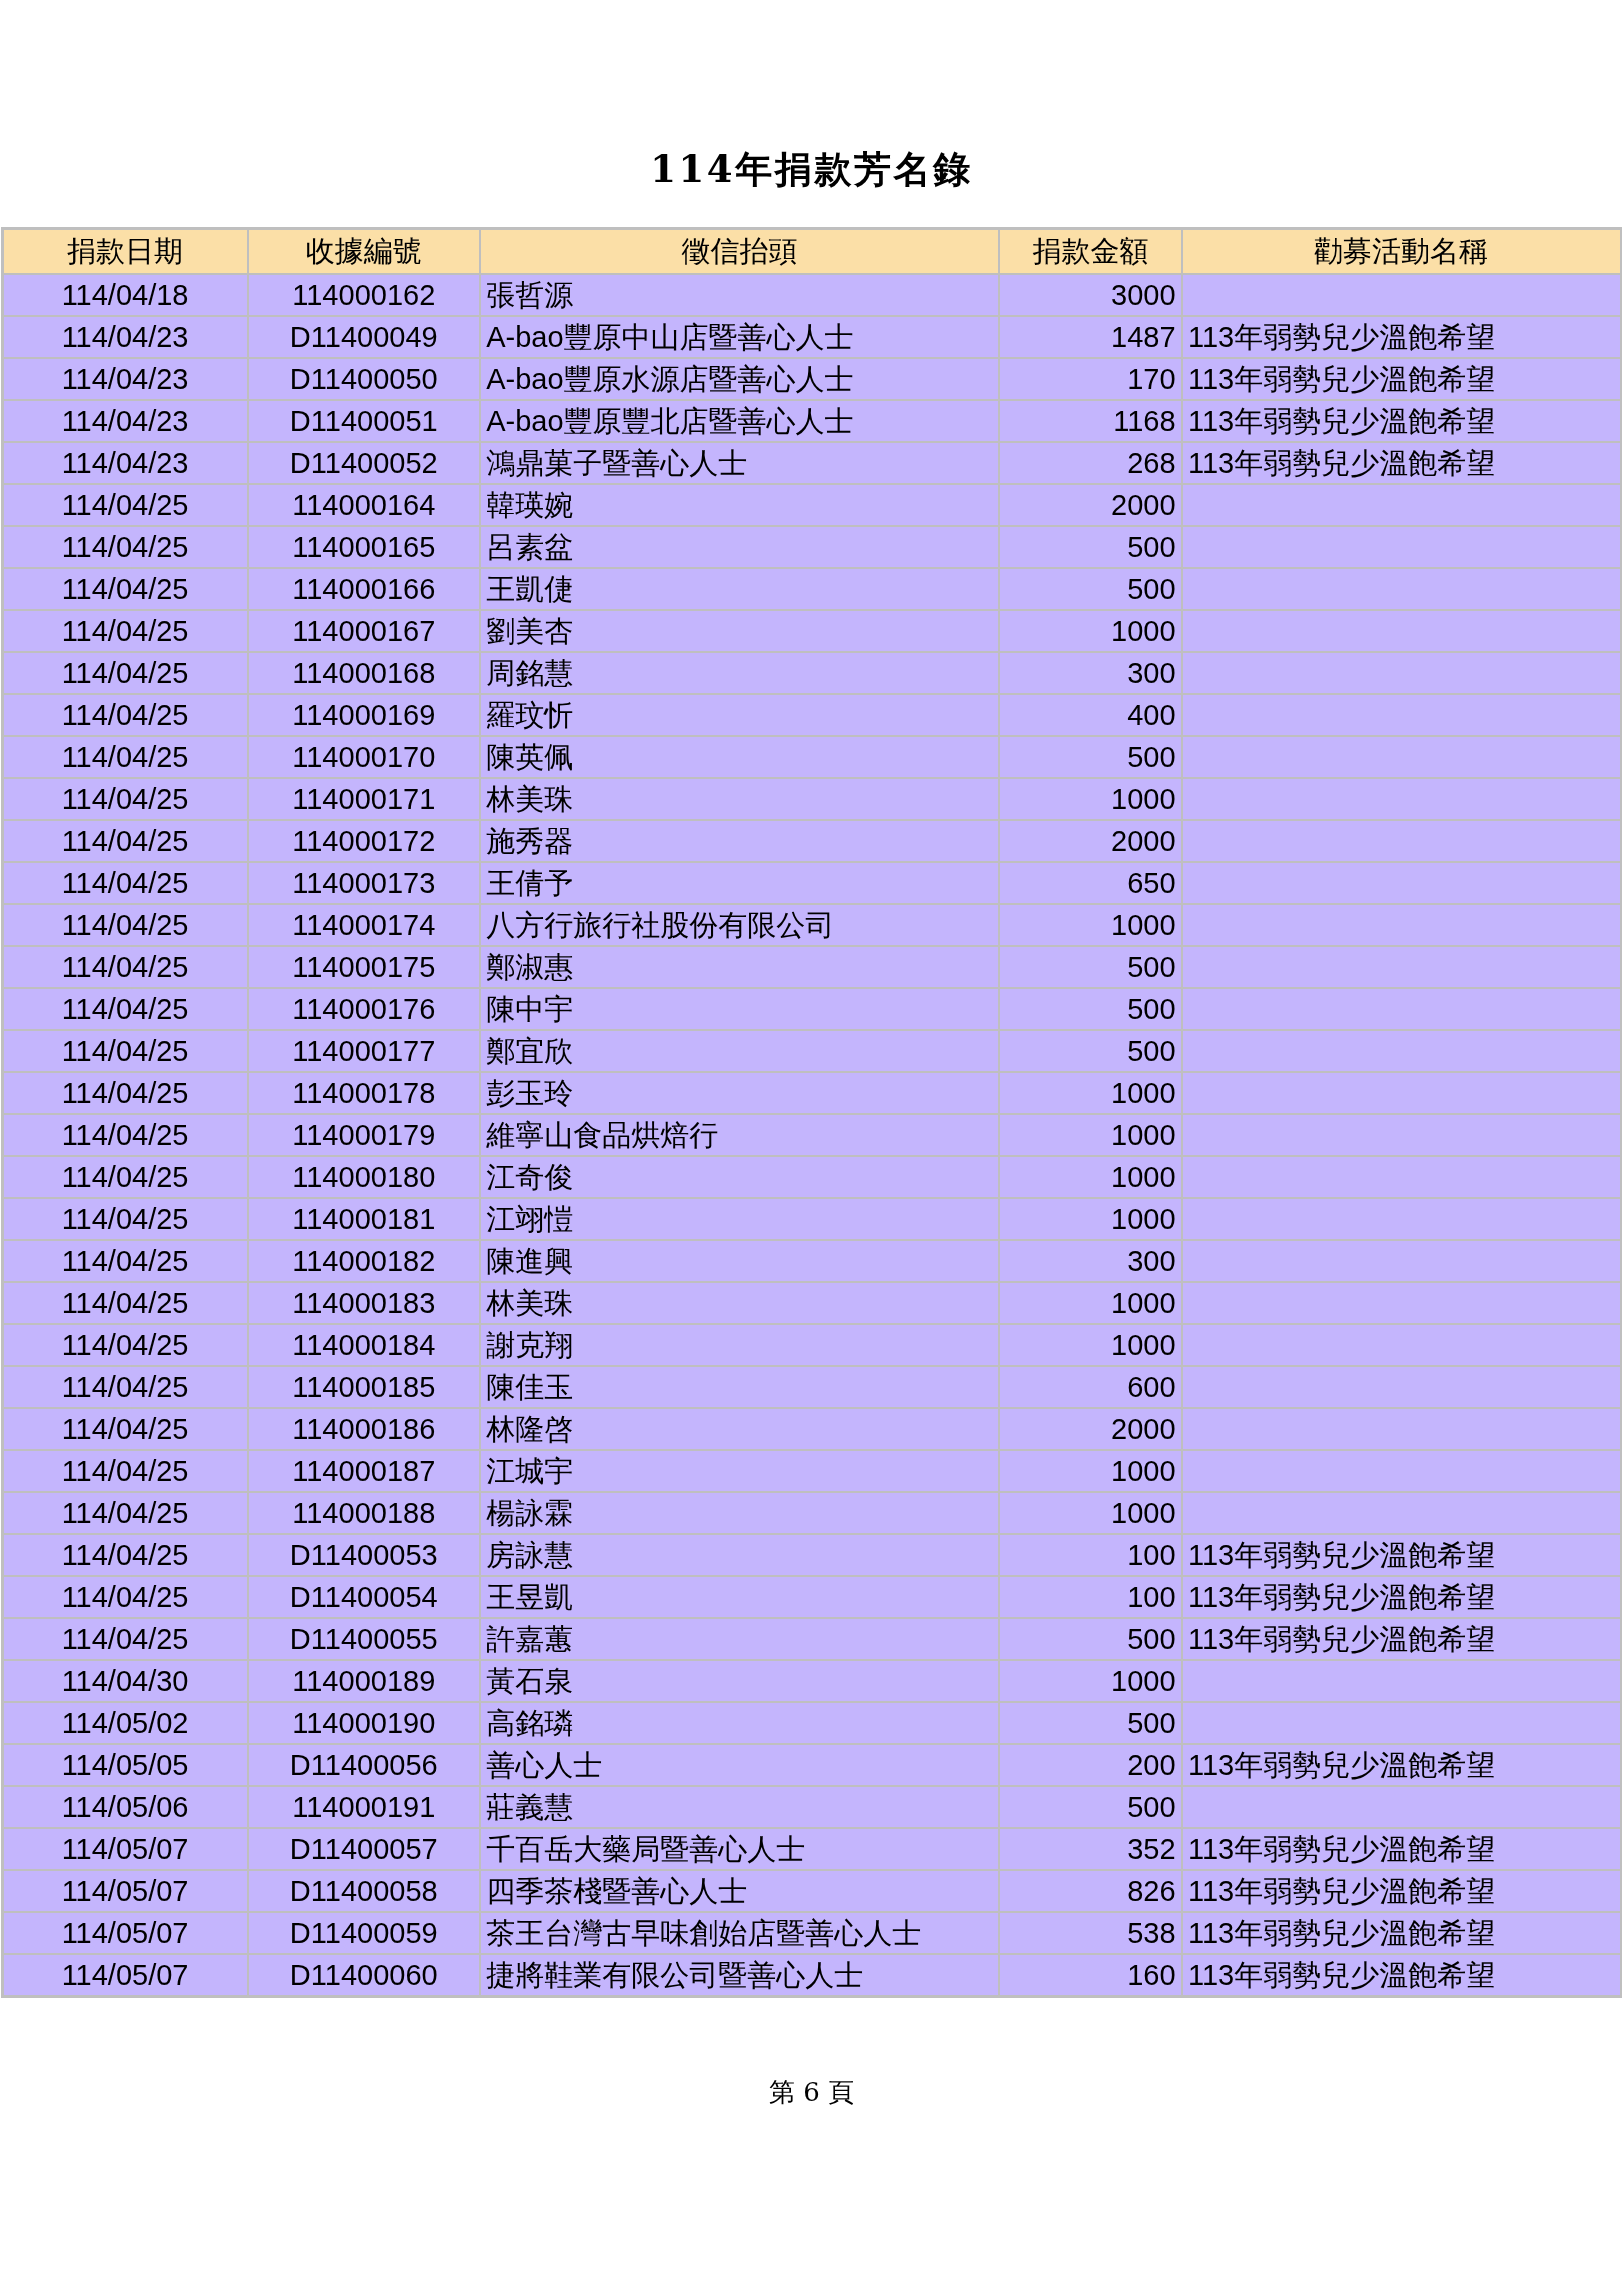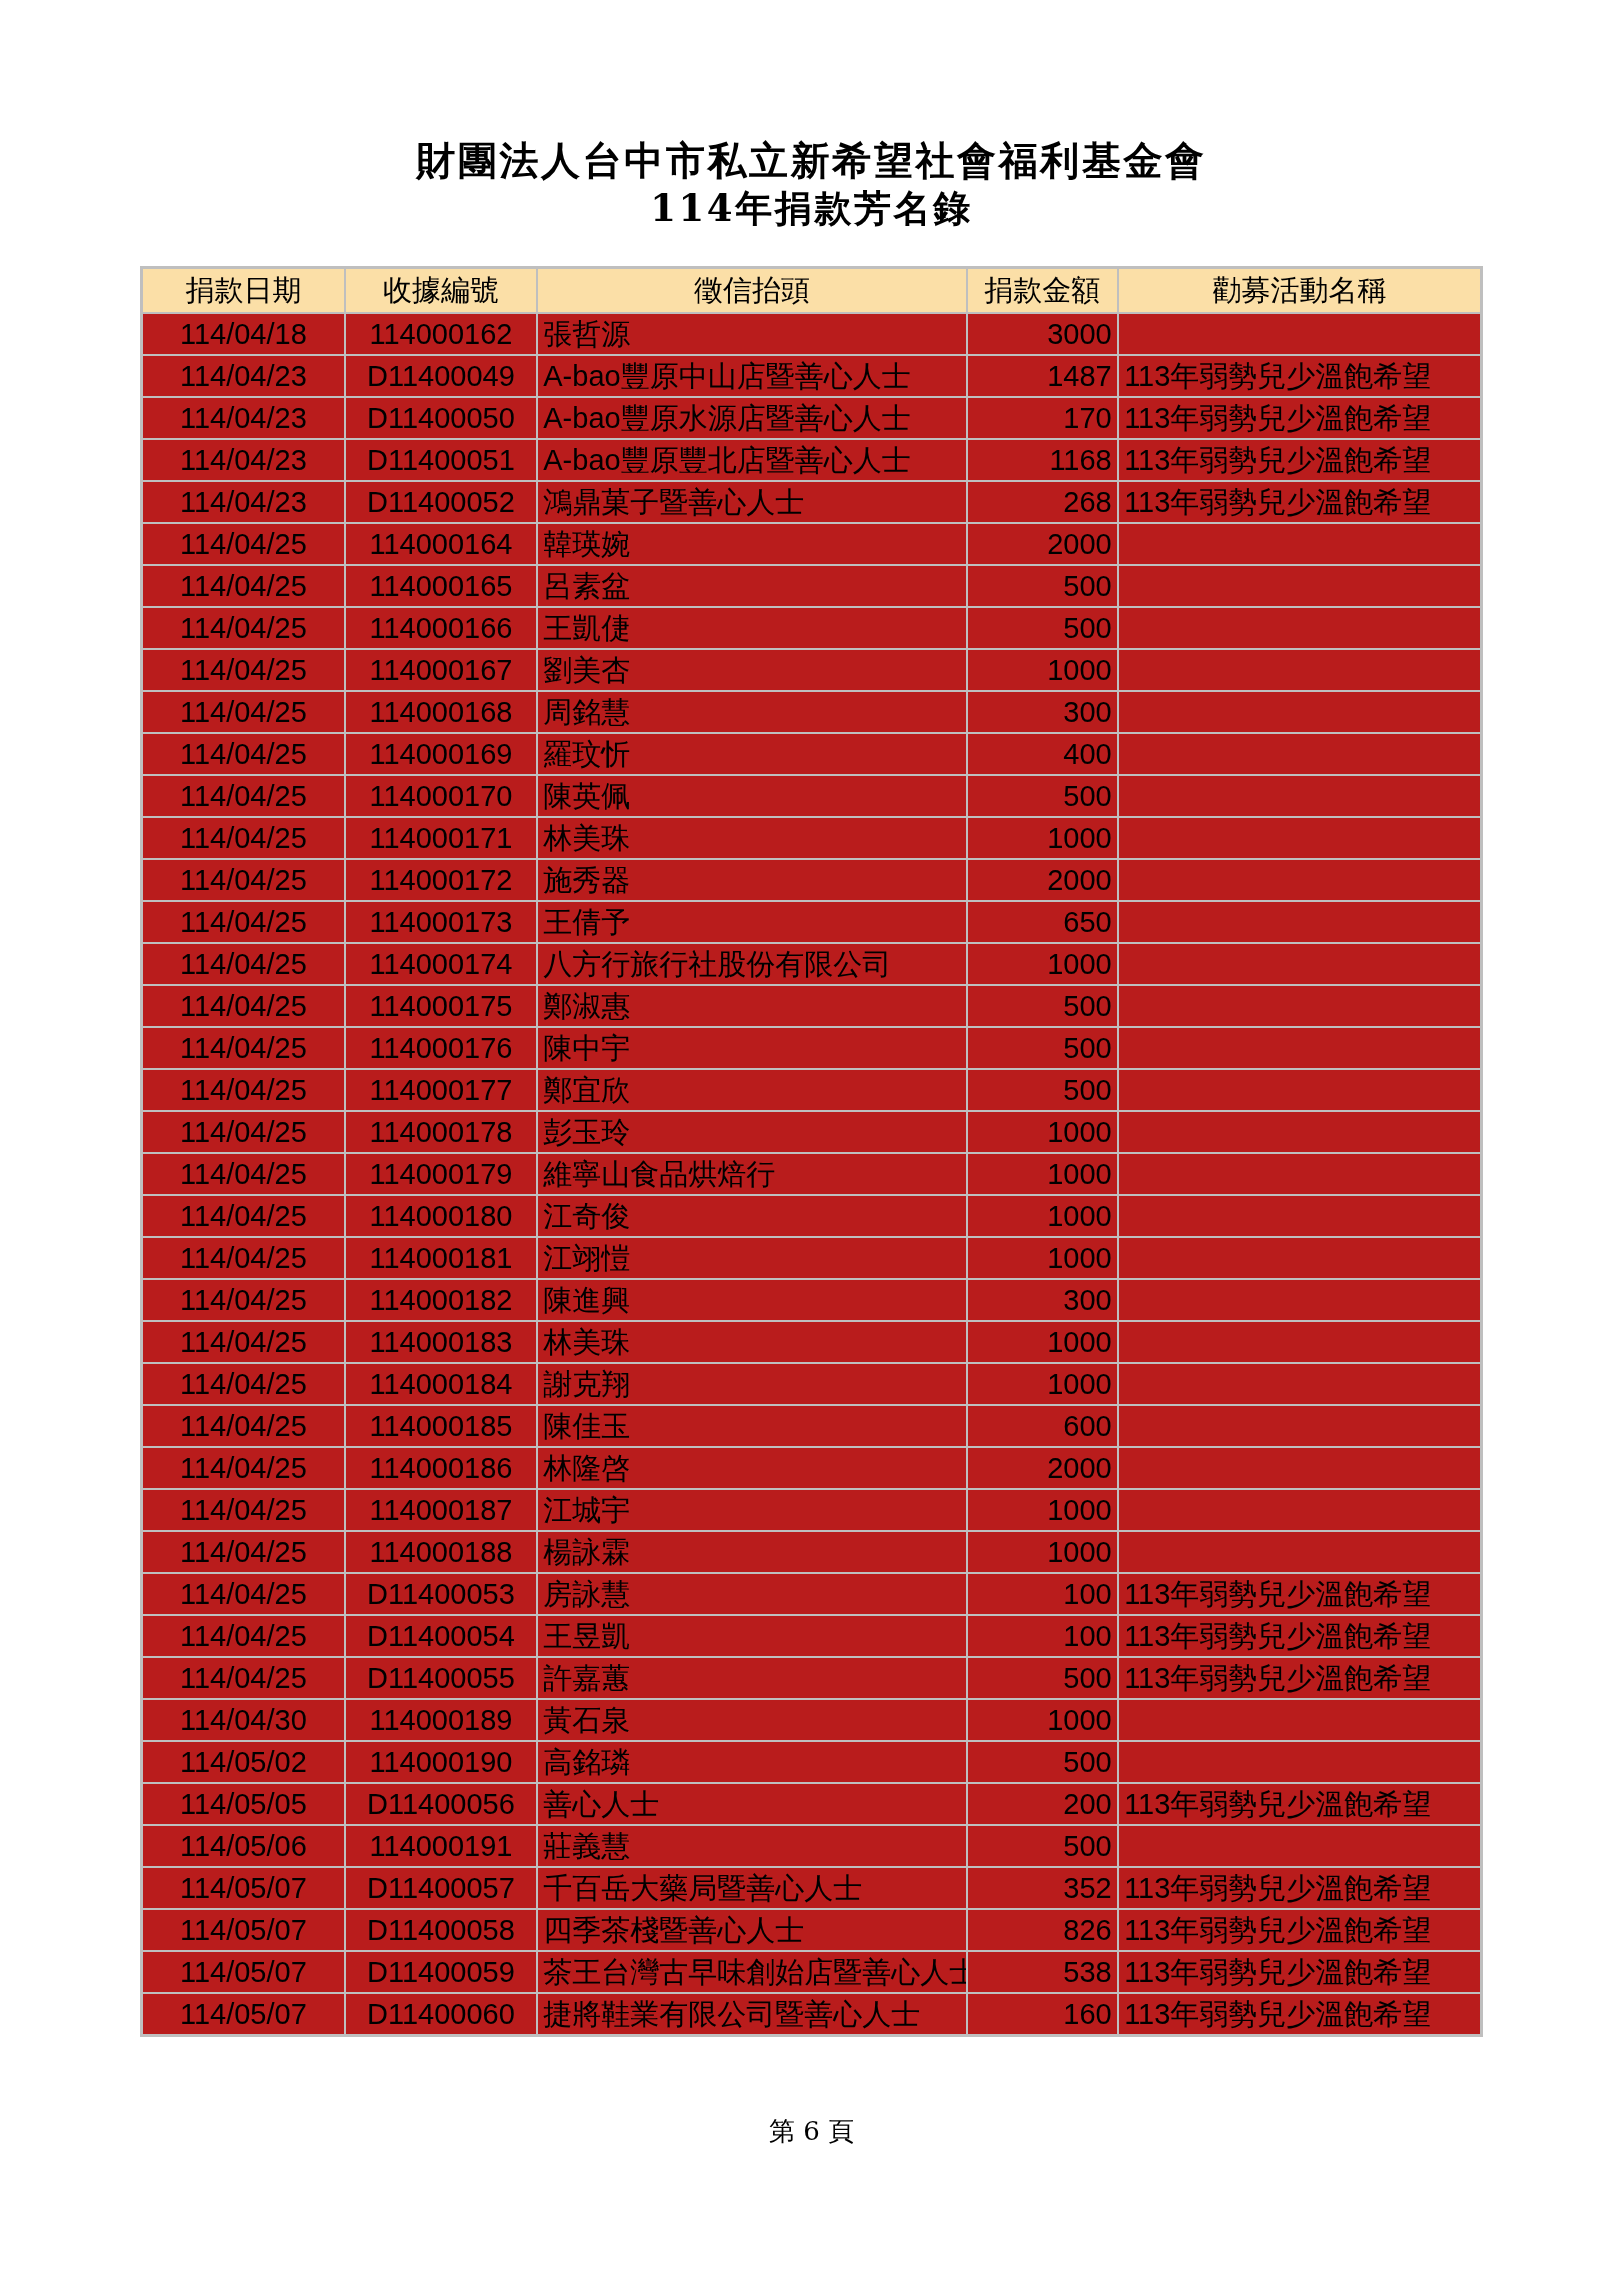--- a/index.html
+++ b/index.html
@@ -31,23 +31,23 @@
     margin-top: 10px;
     font-size: 37px;
     font-weight: 600;
     letter-spacing: 2.6px;
     line-height: 1.0;
   }
   table.donations {
     margin: 39px auto 0 auto;
     border-collapse: collapse;
     table-layout: fixed;
-    width: 1343px;
+    width: 1622px;
     border: 3.9px solid #BFBFBF;
-    background: #b91c1c;
+    background: #c4b5fd;
   }
   table.donations col.c0 { width: 203px; }
   table.donations col.c1 { width: 192px; }
   table.donations col.c2 { width: 429px; }
   table.donations col.c3 { width: 151px; }
   table.donations col.c4 { width: 363px; }
   table.donations th {
     background: #FBDFA7;
     border: 2px solid #BFBFBF;
     height: 43px;
@@ -80,21 +80,20 @@
     font-family: "DejaVu Serif", "Liberation Serif", serif;
     font-size: 26px;
   }
 </style>
 </head>
 <body>
 
 <div class="page">
 
   <div class="title-block">
-    <div class="title-line1">財團法人台中市私立新希望社會福利基金會</div>
     <div class="title-line2">114年捐款芳名錄</div>
   </div>
 
   <table class="donations">
     <colgroup>
       <col class="c0">
         <col class="c1">
         <col class="c2">
         <col class="c3">
         <col class="c4">

